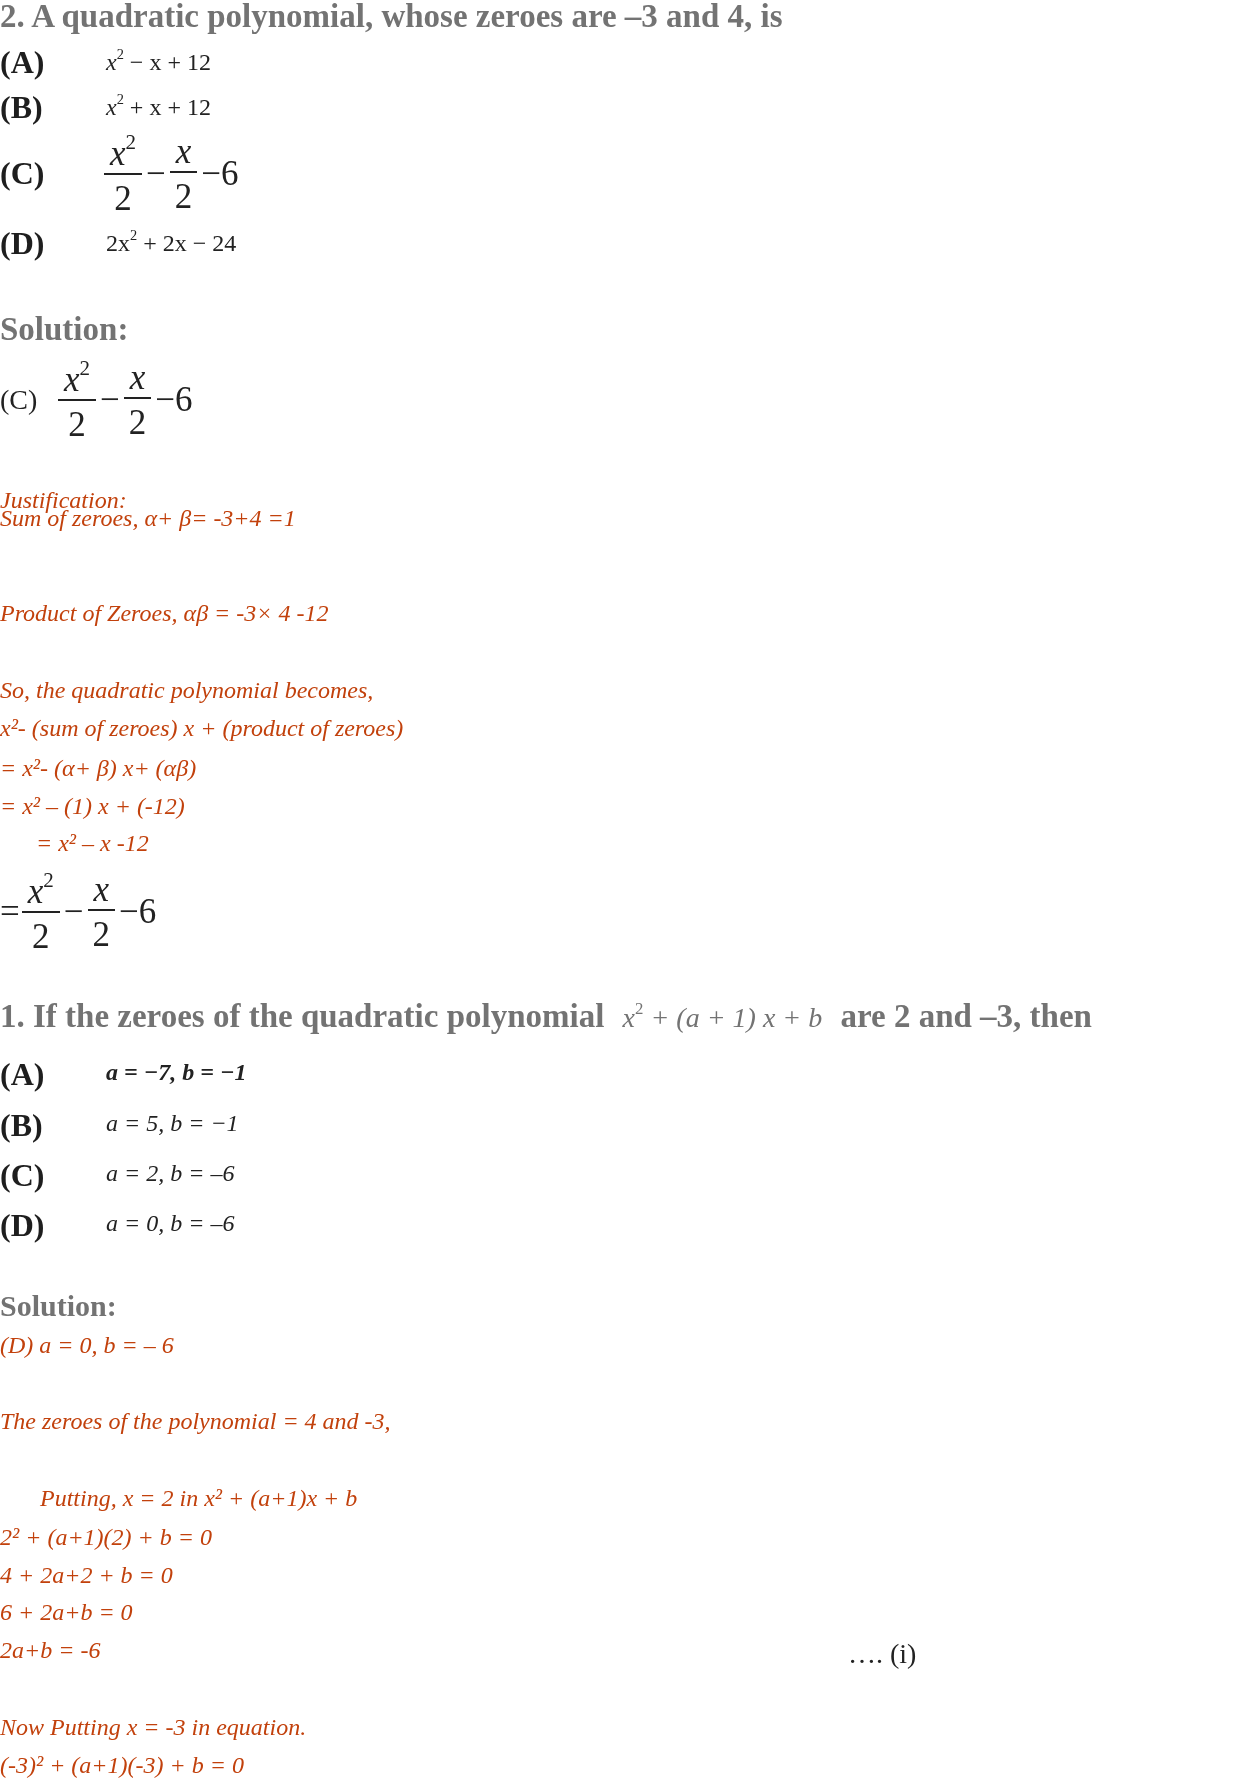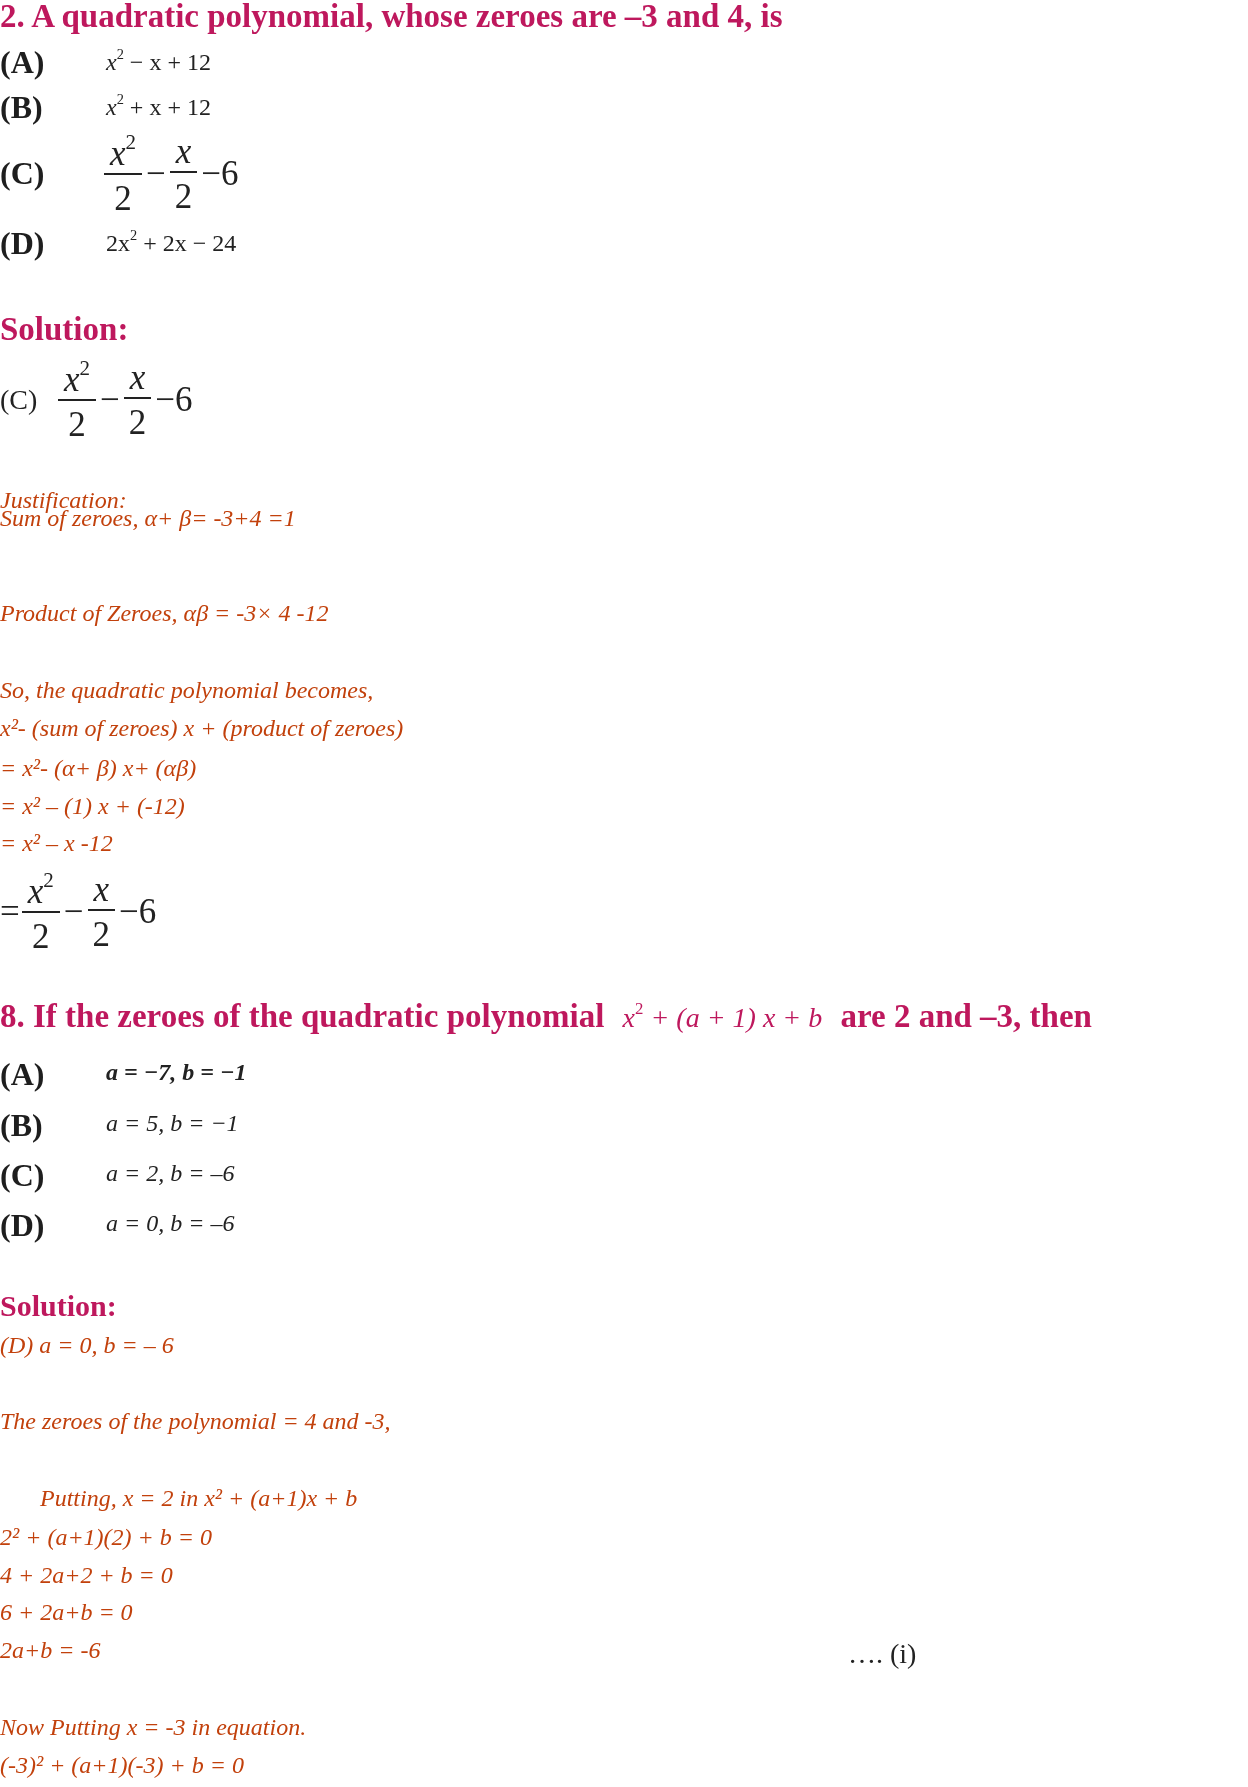--- a/index.html
+++ b/index.html
@@ -1,19 +1,19 @@
 <!DOCTYPE html>
 <html><head>
 <meta charset="utf-8">
 <style>
   html, body { margin: 0; padding: 0; background: #ffffff; }
   body { width: 1248px; height: 1787px; position: relative; overflow: hidden;
          font-family: "Liberation Serif", "DejaVu Serif", serif; color: #222222; }
   .line { position: absolute; left: 0; white-space: nowrap; line-height: 1; }
-  .h { font-weight: bold; font-size: 33px; color: #be185d; }
+  .h { font-weight: bold; font-size: 33px; color: #737373; }
   .opt-label { position: absolute; left: 0; font-weight: bold; font-size: 32px; color: #1e1e1e; white-space: nowrap; }
   .opt-math { position: absolute; left: 106px; font-size: 24px; white-space: nowrap; }
   .txt { font-size: 24px; color: #c2410c; font-style: italic; }
   .m { font-style: italic; }
   .sup { font-size: 0.6em; vertical-align: 0.75em; font-style: normal; }
   .frac-row { position: absolute; display: flex; align-items: center; font-size: 35px; white-space: nowrap; }
   .frac { display: inline-flex; flex-direction: column; align-items: center; margin: 0 2px; }
   .frac .num { line-height: 1; padding: 0 6px 2px 6px; }
   .frac .bar { height: 2px; background: #222; align-self: stretch; }
   .frac .den { line-height: 1; padding-top: 6px; }
@@ -79,40 +79,40 @@
 </div>
 
 <div class="line txt" style="top:488px;">Justification:</div>
 <div class="line txt" style="top:498px;margin-top:8px;">Sum of zeroes, α+ β= -3+4 =1</div>
 <div class="line txt" style="top:601px;">Product of Zeroes, αβ = -3× 4 -12</div>
 
 <div class="line txt" style="top:678px;">So, the quadratic polynomial becomes,</div>
 <div class="line txt" style="top:716px;">x²- (sum of zeroes) x + (product of zeroes)</div>
 <div class="line txt" style="top:756px;">= x²- (α+ β) x+ (αβ)</div>
 <div class="line txt" style="top:794px;">= x² – (1) x + (-12)</div>
-<div class="line txt" style="top:831px;">= x² – x -12</div>
+<div class="line txt" style="top:831px;padding-left:36px;">= x² – x -12</div>
 
 <div class="frac-row" style="left:0; top:870px;">
   <span>=</span>
   <span class="frac">
       <span class="num"><span class="m">x</span><span class="sup">2</span></span>
       <span class="bar"></span>
       <span class="den">2</span>
     </span>
   <span class="op">−</span>
   <span class="frac">
       <span class="num m">x</span>
       <span class="bar"></span>
       <span class="den">2</span>
     </span>
   <span class="op">−6</span>
 </div>
 
 <div class="line h" style="top:1000px;">
-  <span>8. If the zeroes of the quadratic polynomial</span>
+  <span>1. If the zeroes of the quadratic polynomial</span>
   <span style="font-weight:normal; font-size:28px; margin:0 10px;"><span class="m">x</span><span class="sup">2</span><span class="m"> + (a + 1) x + b</span></span>
   <span>are 2 and –3, then</span>
 </div>
 
 <div>
   <span class="opt-label" style="top:1056px;">(A)</span>
   <span class="opt-math m" style="top:1059px;font-weight:bold;">a = −7, b = −1</span>
 </div>
 <div>
   <span class="opt-label" style="top:1107px;">(B)</span>

